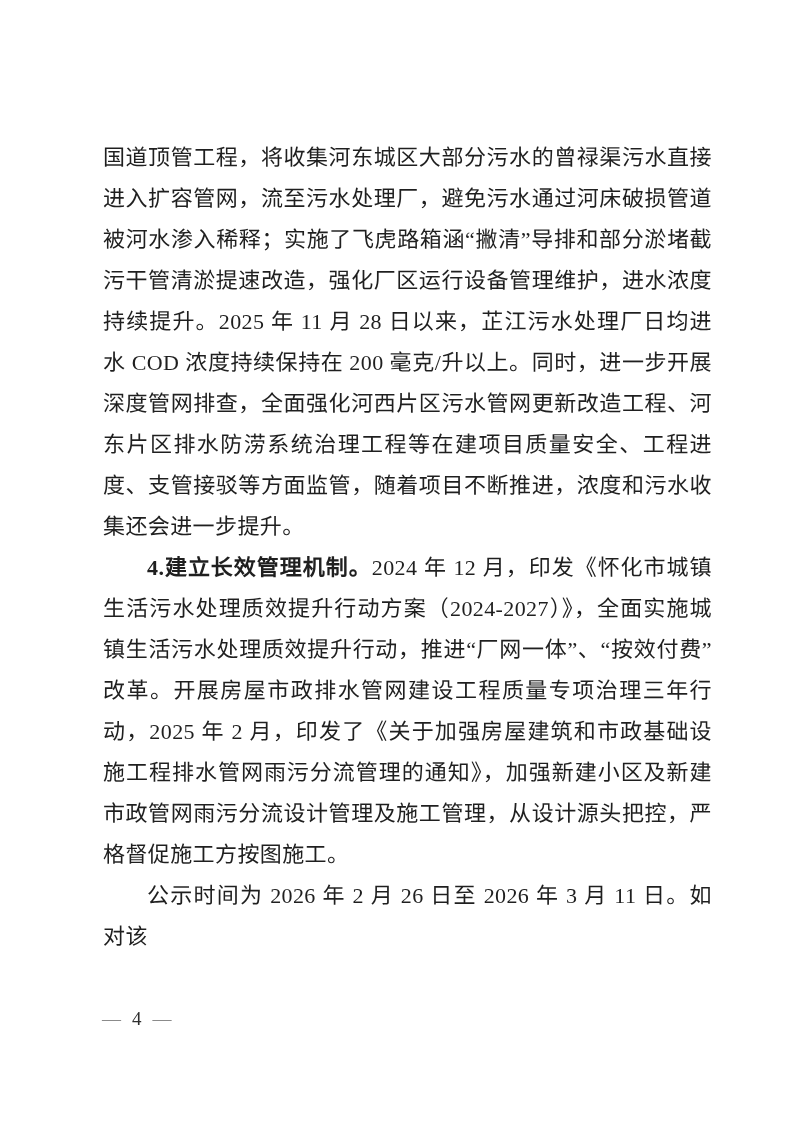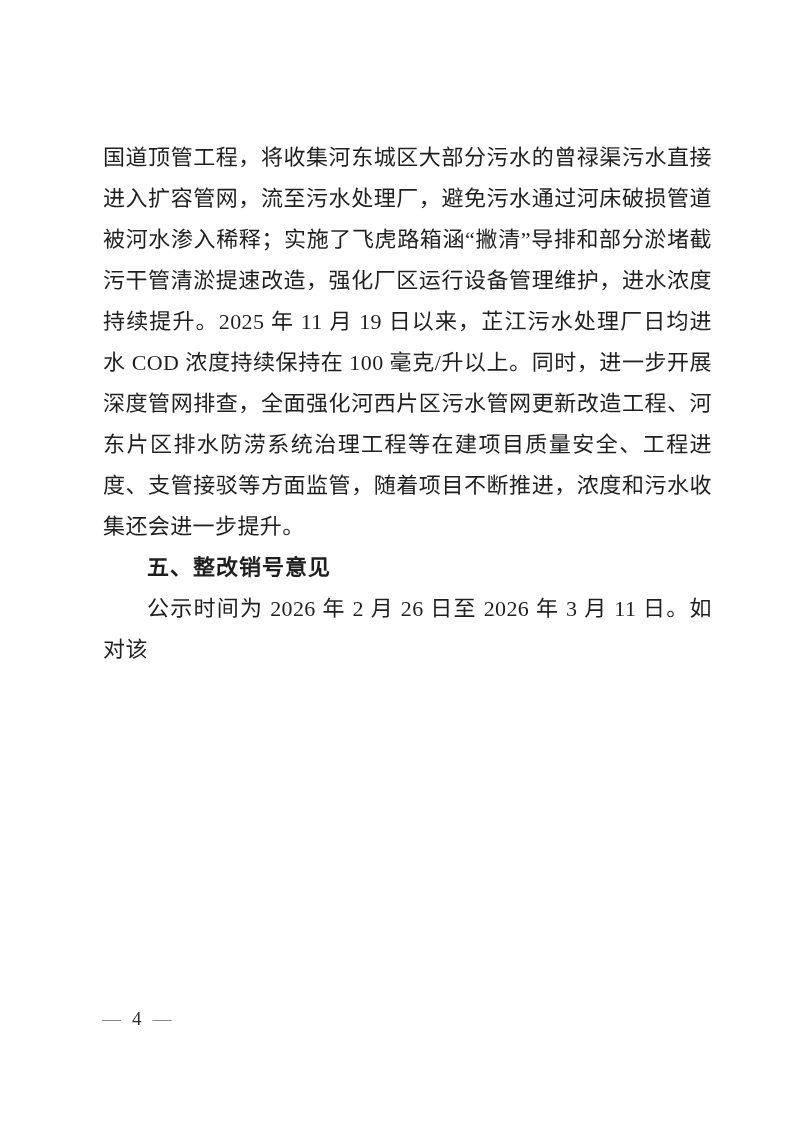--- a/index.html
+++ b/index.html
@@ -63,24 +63,24 @@
     color: #2e2e2e;
   }
 </style>
 </head>
 <body>
 
 <div class="page">
 
   <div class="content">
 
-    <p class="para">国道顶管工程，将收集河东城区大部分污水的曾禄渠污水直接进入扩容管网，流至污水处理厂，避免污水通过河床破损管道被河水渗入稀释；实施了飞虎路箱涵“撇清”导排和部分淤堵截污干管清淤提速改造，强化厂区运行设备管理维护，进水浓度持续提升。2025 年 11 月 19 日以来，芷江污水处理厂日均进水 COD 浓度持续保持在 100 毫克/升以上。同时，进一步开展深度管网排查，全面强化河西片区污水管网更新改造工程、河东片区排水防涝系统治理工程等在建项目质量安全、工程进度、支管接驳等方面监管，随着项目不断推进，浓度和污水收集还会进一步提升。</p>
+    <p class="para">国道顶管工程，将收集河东城区大部分污水的曾禄渠污水直接进入扩容管网，流至污水处理厂，避免污水通过河床破损管道被河水渗入稀释；实施了飞虎路箱涵“撇清”导排和部分淤堵截污干管清淤提速改造，强化厂区运行设备管理维护，进水浓度持续提升。2025 年 11 月 28 日以来，芷江污水处理厂日均进水 COD 浓度持续保持在 200 毫克/升以上。同时，进一步开展深度管网排查，全面强化河西片区污水管网更新改造工程、河东片区排水防涝系统治理工程等在建项目质量安全、工程进度、支管接驳等方面监管，随着项目不断推进，浓度和污水收集还会进一步提升。</p>
 
+    <p class="para indent"><span class="lead">4.建立长效管理机制。</span><span>2024 年 12 月，印发《怀化市城镇生活污水处理质效提升行动方案（2024-2027）》，全面实施城镇生活污水处理质效提升行动，推进“厂网一体”、“按效付费”改革。开展房屋市政排水管网建设工程质量专项治理三年行动，2025 年 2 月，印发了《关于加强房屋建筑和市政基础设施工程排水管网雨污分流管理的通知》，加强新建小区及新建市政管网雨污分流设计管理及施工管理，从设计源头把控，严格督促施工方按图施工。</span></p>
 
-    <h2 class="heading">五、整改销号意见</h2>
 
 
     <p class="para indent">公示时间为 2026 年 2 月 26 日至 2026 年 3 月 11 日。如对该</p>
 
   </div>
 
   <div class="footer">
     <span class="dash">—</span><span class="num">4</span><span class="dash">—</span>
   </div>
 

